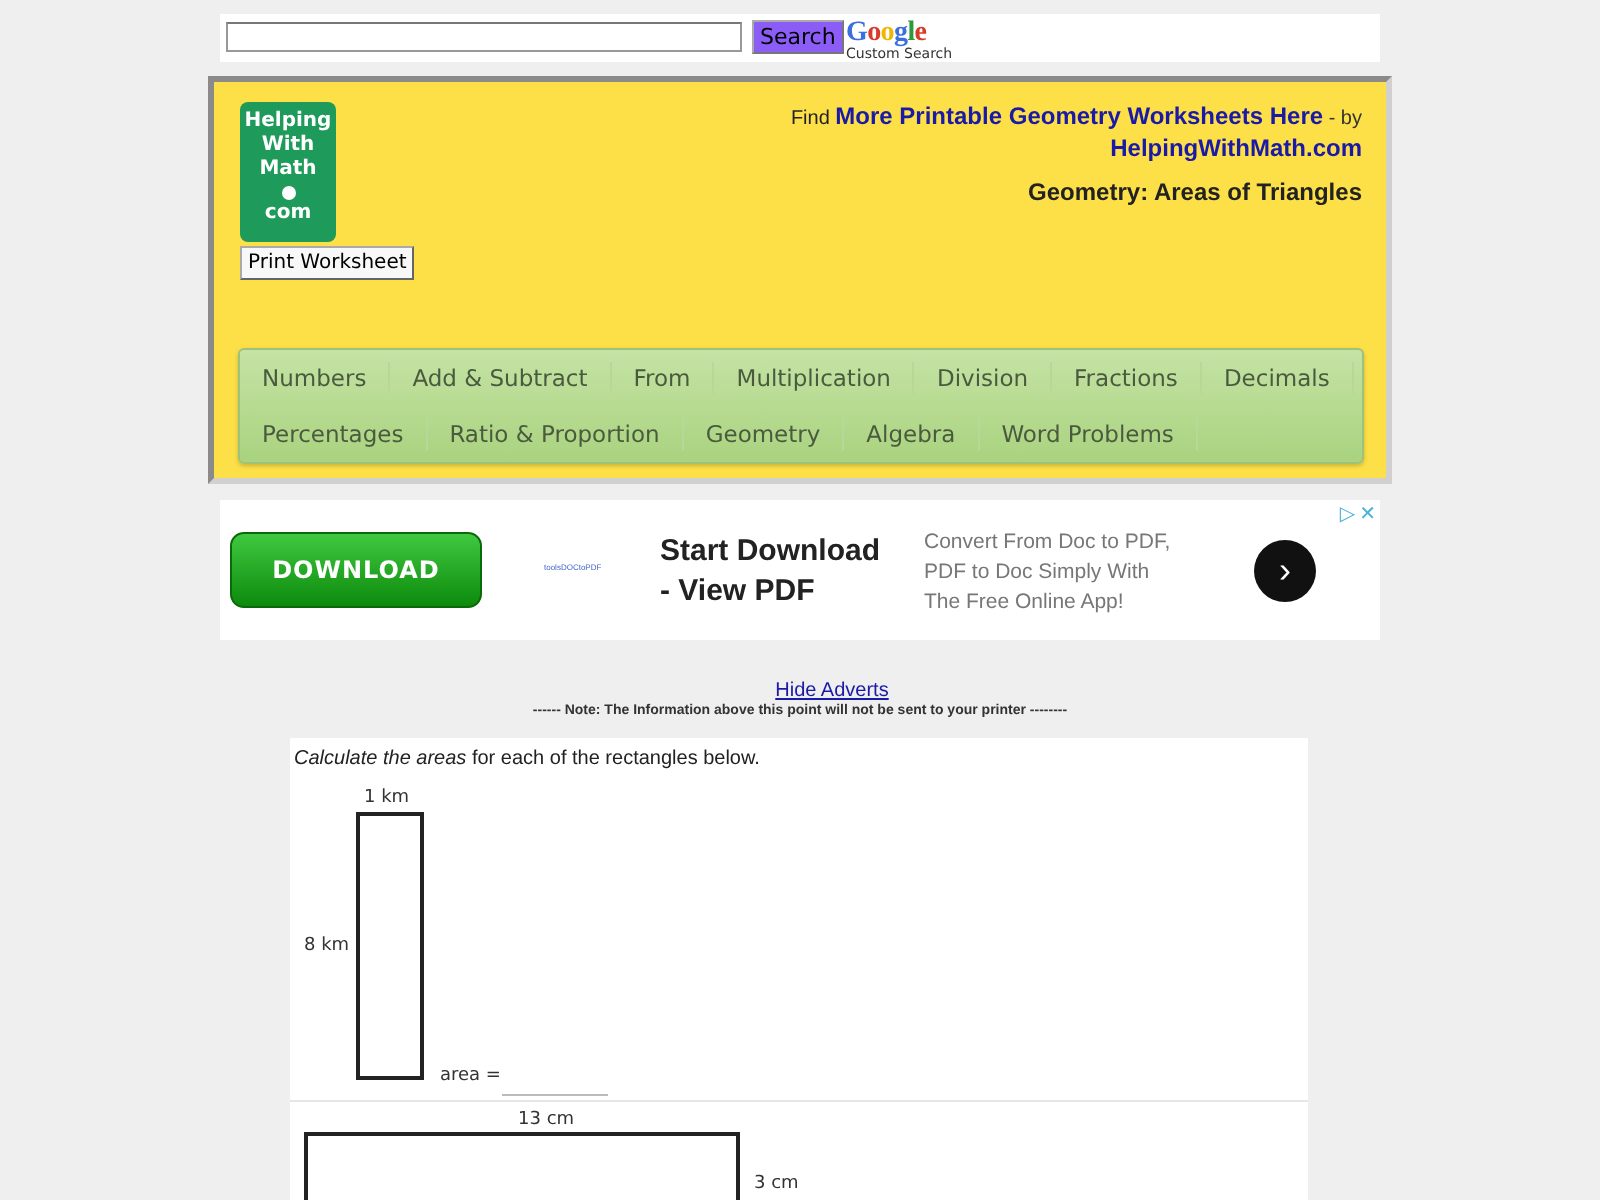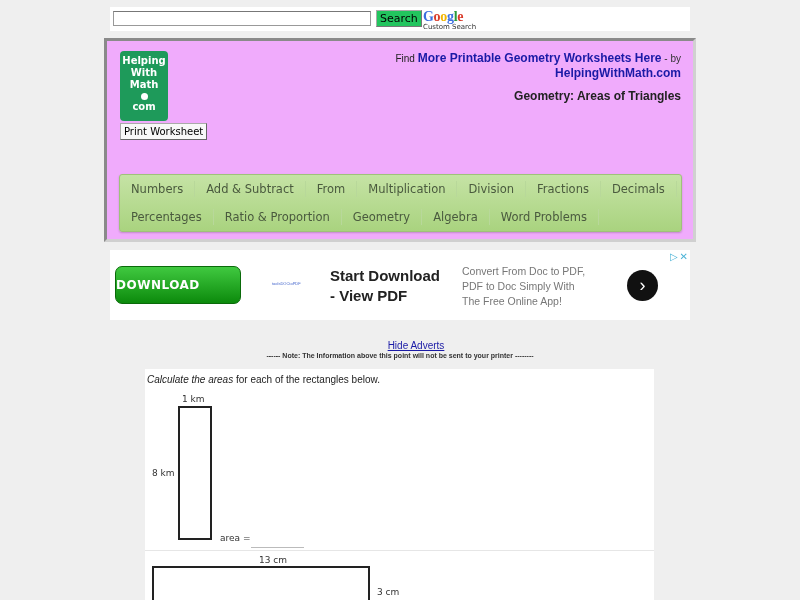--- a/index.html
+++ b/index.html
@@ -2,27 +2,27 @@
 <html><head>
 <meta charset="utf-8">
 <style>
   * { box-sizing: border-box; margin: 0; padding: 0; }
   html, body { width: 800px; height: 600px; overflow: hidden; background: #efefef; font-family: "Liberation Sans", sans-serif; color: #222; }
   .page { position: relative; width: 800px; height: 600px; }
 
   
   .searchbar { position: absolute; left: 110px; top: 7px; width: 580px; height: 24px; background: #fff; }
   .search-input { position: absolute; left: 3px; top: 4px; width: 258px; height: 15px; border: 1px solid #999; border-top-color: #777; background: #fff; font-size: 10px; padding: 0 3px; }
-  .search-btn { position: absolute; left: 266px; top: 3px; height: 17px; padding: 0 3px; font-size: 11px; background: #22c55e; border: 1px solid #aaa; border-right-color: #777; border-bottom-color: #777; font-family: "DejaVu Sans", sans-serif; }
+  .search-btn { position: absolute; left: 266px; top: 3px; height: 17px; padding: 0 3px; font-size: 11px; background: #8b5cf6; border: 1px solid #aaa; border-right-color: #777; border-bottom-color: #777; font-family: "DejaVu Sans", sans-serif; }
   .google { position: absolute; left: 313px; top: 1px; line-height: 1; }
   .google .g-word { font-family: "Liberation Serif", serif; font-size: 14px; font-weight: bold; letter-spacing: -0.3px; }
   .google .g-sub { font-size: 7px; color: #333; display: block; margin-top: 0px; font-family: "DejaVu Sans", sans-serif; }
 
   
-  .mainbox { position: absolute; left: 104px; top: 38px; width: 592px; height: 204px; background: #f0abfc; border: 3px solid #8a8a8a; border-right-color: #d0d0d0; border-bottom-color: #d0d0d0; }
+  .mainbox { position: absolute; left: 104px; top: 38px; width: 592px; height: 204px; background: #fde047; border: 3px solid #8a8a8a; border-right-color: #d0d0d0; border-bottom-color: #d0d0d0; }
   .logo { position: absolute; left: 13px; top: 10px; width: 48px; height: 70px; background: #1e9a5a; border-radius: 4px; color: #fff; text-align: center; font-size: 10px; font-weight: bold; line-height: 12px; padding-top: 4px; font-family: "DejaVu Sans", sans-serif; }
   .logo .dot { display: block; width: 7px; height: 7px; background: #fff; border-radius: 50%; margin: 2px auto 1px; }
   .print-btn { position: absolute; left: 13px; top: 82px; height: 17px; padding: 0 3px; font-size: 10px; background: #f8f8f8; border: 1px solid #aaa; border-right-color: #666; border-bottom-color: #666; font-family: "DejaVu Sans", sans-serif; }
   .show-ans { position: absolute; left: 14px; top: 101px; font-size: 10px; display: flex; align-items: flex-end; gap: 18px; margin-top: 48px; }
   .show-ans .cb { width: 7px; height: 7px; border: 1px solid #666; border-right-color: #ccc; border-bottom-color: #ccc; background: #fff; }
   .headings-note { position: absolute; left: 12px; top: 122px; font-size: 10px; color: #222; }
 
   .find-line { position: absolute; right: 12px; top: 10px; text-align: right; font-size: 10px; line-height: 15px; }
   .find-line a { color: #1a1aa6; font-weight: bold; font-size: 12px; text-decoration: none; }
   .find-line .by { color: #333; }
@@ -30,21 +30,21 @@
 
   .nav { position: absolute; left: 12px; top: 133px; width: 563px; height: 58px; background: linear-gradient(#c5e3a5, #a9d37f); border: 1px solid #9fc27a; border-radius: 3px; box-shadow: 0 1px 2px rgba(0,0,0,0.2); font-family: "DejaVu Sans", sans-serif; }
   .nav-row { position: absolute; left: 0; height: 28px; display: flex; align-items: center; }
   .nav-row.r1 { top: 0; }
   .nav-row.r2 { top: 28px; }
   .nav-item { font-size: 11.5px; color: #4a5a3e; padding: 0 11px; border-right: 1px solid #b8d89a; line-height: 16px; white-space: nowrap; }
   .nav-item:last-child { border-right: 1px solid #b8d89a; }
 
   
   .ad { position: absolute; left: 110px; top: 250px; width: 580px; height: 70px; background: #fff; }
-  .dl-btn { position: absolute; left: 5px; top: 16px; width: 126px; height: 38px; background: linear-gradient(#40c940, #0c8a0c); border-radius: 7px; border: 1px solid #0a6a0a; color: #fff; font-weight: bold; font-size: 12px; letter-spacing: 0.5px; text-align: left; line-height: 36px; font-family: "DejaVu Sans", sans-serif; }
+  .dl-btn { position: absolute; left: 5px; top: 16px; width: 126px; height: 38px; background: linear-gradient(#40c940, #0c8a0c); border-radius: 7px; border: 1px solid #0a6a0a; color: #fff; font-weight: bold; font-size: 12px; letter-spacing: 0.5px; text-align: center; line-height: 36px; font-family: "DejaVu Sans", sans-serif; }
   .ad-logo { position: absolute; left: 162px; top: 31px; font-size: 4px; color: #4466cc; }
   .ad-headline { position: absolute; left: 220px; top: 16px; font-size: 15px; font-weight: bold; color: #222; line-height: 20px; }
   .ad-body { position: absolute; left: 352px; top: 14px; font-size: 10.5px; color: #777; line-height: 15px; }
   .ad-arrow { position: absolute; left: 517px; top: 20px; width: 31px; height: 31px; border-radius: 50%; background: #111; color: #fff; text-align: center; line-height: 30px; font-size: 18px; }
   .ad-choices { position: absolute; right: 2px; top: 1px; font-size: 10px; color: #4bb3d6; display: flex; gap: 2px; }
 
   .hide-adverts { position: absolute; left: 16px; width: 800px; top: 340px; text-align: center; font-size: 10px; }
   .hide-adverts a { color: #1a1aa6; text-decoration: underline; }
   .printer-note { position: absolute; left: 0; width: 800px; top: 352px; text-align: center; font-size: 7px; color: #333; font-weight: bold; }
 

